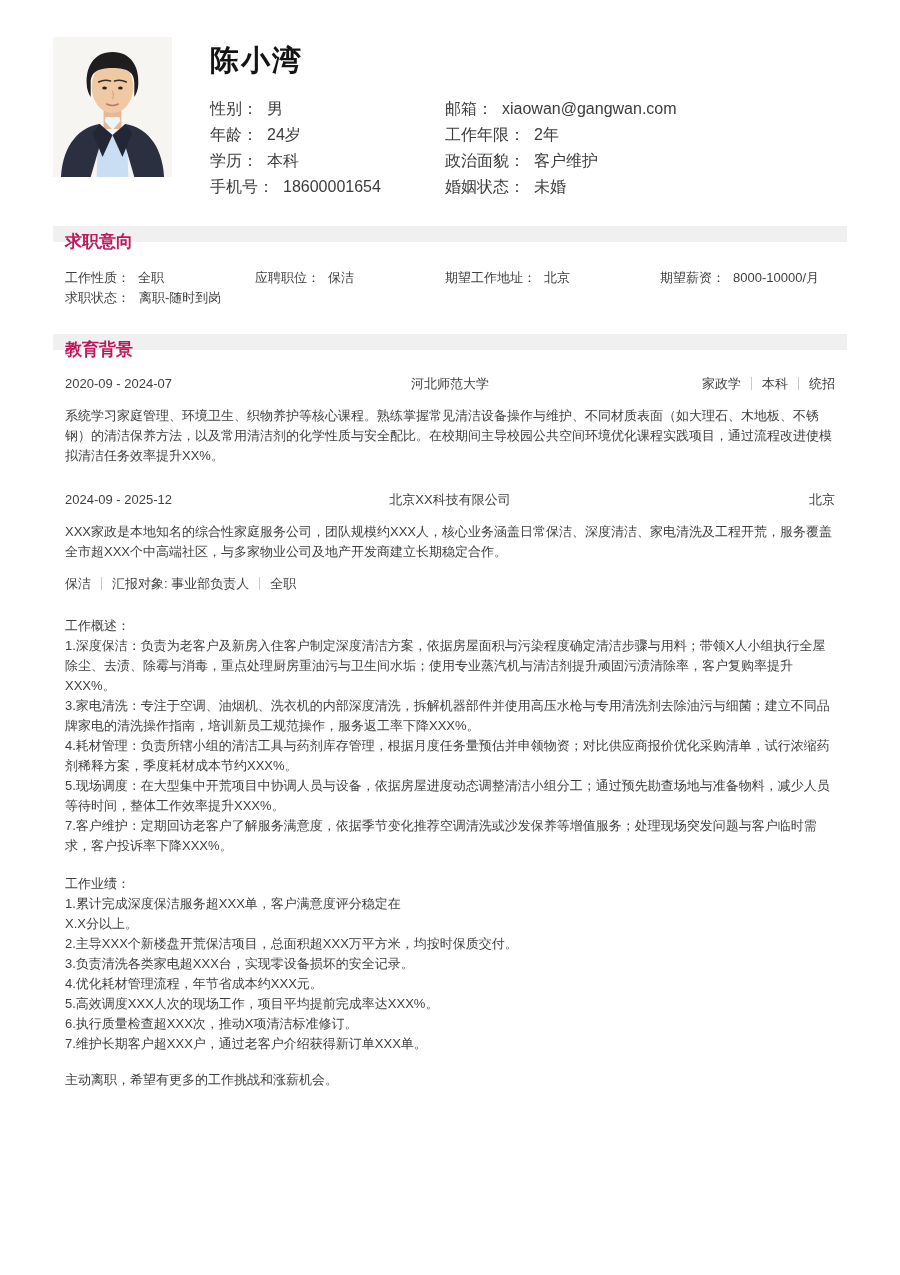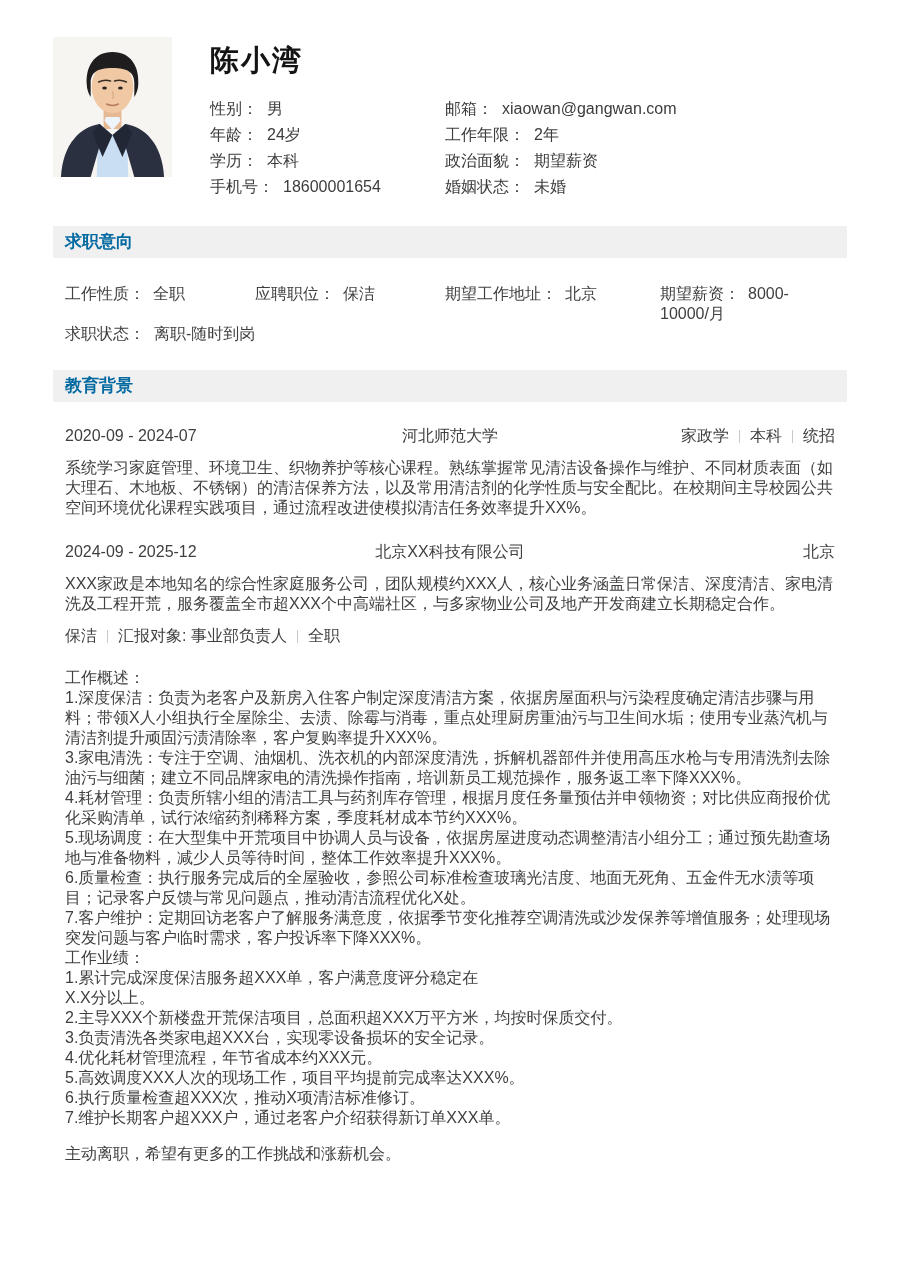--- a/index.html
+++ b/index.html
@@ -17,41 +17,41 @@
   .photo-wrap svg { display:block; width:100%; height:100%; }
   .header-main { margin-left:38px; padding-top:4px; flex:1; }
   .name { font-size:29px; font-weight:bold; color:#141414; letter-spacing:2px; }
   .info-cols { display:flex; margin-top:15px; }
   .info-col-left { width:235px; }
   .info-row { height:26px; line-height:26px; font-size:16px; color:#3c3c3c; }
   .lbl { padding-right:9px; }
 
   
   .sec-bar {
-    margin-top:26px; background:#f0f0f0; height:32px; line-height:32px;
-    padding:0 12px; font-size:17px; font-weight:bold; color:#0369a1;
+    margin-top:26px; background:#f0f0f0; height:16px; line-height:32px;
+    padding:0 12px; font-size:17px; font-weight:bold; color:#be185d;
   }
-  .sec-body { padding:0 12px; font-size:16px; line-height:20px; color:#3f3f3f; }
+  .sec-body { padding:0 12px; font-size:13px; line-height:20px; color:#3f3f3f; }
 
   
   .intent-row1 { display:grid; grid-template-columns:190px 190px 215px 1fr; margin-top:26px; }
   .intent-row2 { }
   .field .lbl { padding-right:8px; }
 
   
   .meta-row { display:grid; grid-template-columns:1fr auto 1fr; margin-top:24px; }
   .meta-center { text-align:center; }
   .meta-right { text-align:right; }
 
   .divider { display:inline-block; width:1px; height:13px; background:#c9c9c9; margin:0 10px; vertical-align:-2px; }
 
   .para { margin-top:12px; }
   .role-line { margin-top:12px; }
   .block-label { margin-top:22px; }
-  .ach-label { }
+  .ach-label { margin-top:18px; }
   .closing { margin-top:16px; }
 </style>
 </head>
 <body>
 
 <div class="page">
 
   <div class="header">
     <div class="photo-wrap">
       <svg viewBox="0 0 120 140" preserveAspectRatio="none">
@@ -78,21 +78,21 @@
       <div class="info-cols">
         <div class="info-col-left">
           <div class="info-row"><span class="lbl">性别：</span><span>男</span></div>
           <div class="info-row"><span class="lbl">年龄：</span><span>24岁</span></div>
           <div class="info-row"><span class="lbl">学历：</span><span>本科</span></div>
           <div class="info-row"><span class="lbl">手机号：</span><span>18600001654</span></div>
         </div>
         <div class="info-col-right">
           <div class="info-row"><span class="lbl">邮箱：</span><span>xiaowan@gangwan.com</span></div>
           <div class="info-row"><span class="lbl">工作年限：</span><span>2年</span></div>
-          <div class="info-row"><span class="lbl">政治面貌：</span><span>期望薪资</span></div>
+          <div class="info-row"><span class="lbl">政治面貌：</span><span>客户维护</span></div>
           <div class="info-row"><span class="lbl">婚姻状态：</span><span>未婚</span></div>
         </div>
       </div>
     </div>
   </div>
 
   <div class="sec-bar">求职意向</div>
   <div class="sec-body">
     <div class="intent-row1">
       <div class="field"><span class="lbl">工作性质：</span><span>全职</span></div>
@@ -124,21 +124,20 @@
     <div class="para">XXX家政是本地知名的综合性家庭服务公司，团队规模约XXX人，核心业务涵盖日常保洁、深度清洁、家电清洗及工程开荒，服务覆盖全市超XXX个中高端社区，与多家物业公司及地产开发商建立长期稳定合作。</div>
     <div class="role-line">
       <span>保洁</span><span class="divider"></span><span>汇报对象: 事业部负责人</span><span class="divider"></span><span>全职</span>
     </div>
 
     <div class="block-label">工作概述：</div>
     <div class="duty">1.深度保洁：负责为老客户及新房入住客户制定深度清洁方案，依据房屋面积与污染程度确定清洁步骤与用料；带领X人小组执行全屋除尘、去渍、除霉与消毒，重点处理厨房重油污与卫生间水垢；使用专业蒸汽机与清洁剂提升顽固污渍清除率，客户复购率提升XXX%。</div>
     <div class="duty">3.家电清洗：专注于空调、油烟机、洗衣机的内部深度清洗，拆解机器部件并使用高压水枪与专用清洗剂去除油污与细菌；建立不同品牌家电的清洗操作指南，培训新员工规范操作，服务返工率下降XXX%。</div>
     <div class="duty">4.耗材管理：负责所辖小组的清洁工具与药剂库存管理，根据月度任务量预估并申领物资；对比供应商报价优化采购清单，试行浓缩药剂稀释方案，季度耗材成本节约XXX%。</div>
     <div class="duty">5.现场调度：在大型集中开荒项目中协调人员与设备，依据房屋进度动态调整清洁小组分工；通过预先勘查场地与准备物料，减少人员等待时间，整体工作效率提升XXX%。</div>
-    <div class="duty">6.质量检查：执行服务完成后的全屋验收，参照公司标准检查玻璃光洁度、地面无死角、五金件无水渍等项目；记录客户反馈与常见问题点，推动清洁流程优化X处。</div>
     <div class="duty">7.客户维护：定期回访老客户了解服务满意度，依据季节变化推荐空调清洗或沙发保养等增值服务；处理现场突发问题与客户临时需求，客户投诉率下降XXX%。</div>
 
     <div class="ach-label">工作业绩：</div>
     <div class="ach">1.累计完成深度保洁服务超XXX单，客户满意度评分稳定在</div>
     <div class="ach">X.X分以上。</div>
     <div class="ach">2.主导XXX个新楼盘开荒保洁项目，总面积超XXX万平方米，均按时保质交付。</div>
     <div class="ach">3.负责清洗各类家电超XXX台，实现零设备损坏的安全记录。</div>
     <div class="ach">4.优化耗材管理流程，年节省成本约XXX元。</div>
     <div class="ach">5.高效调度XXX人次的现场工作，项目平均提前完成率达XXX%。</div>
     <div class="ach">6.执行质量检查超XXX次，推动X项清洁标准修订。</div>

